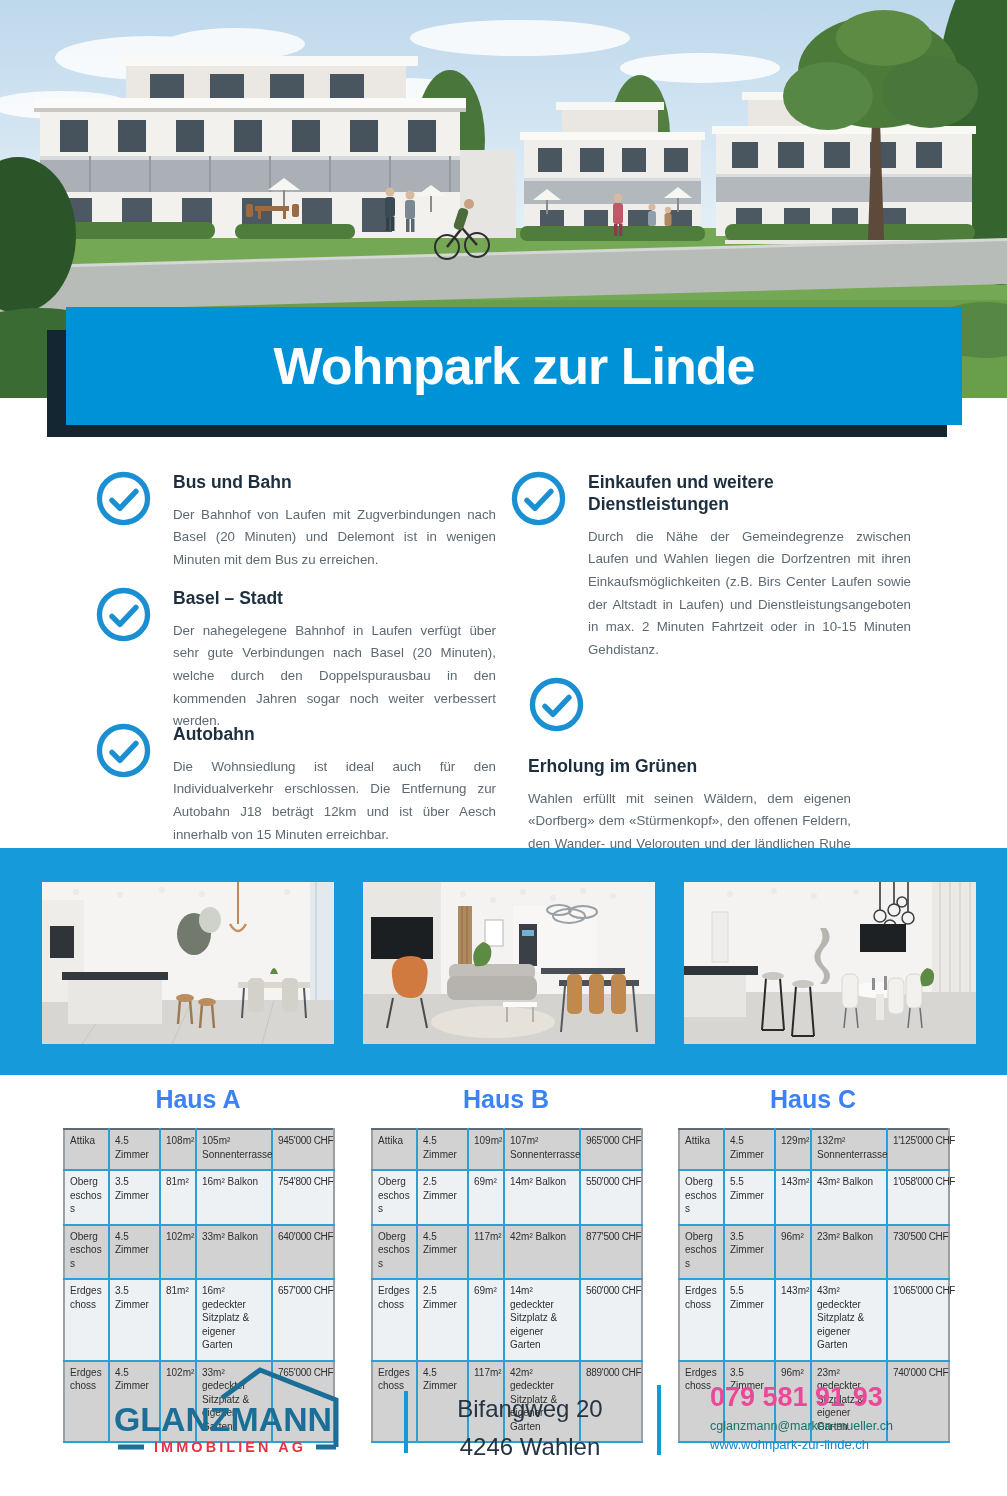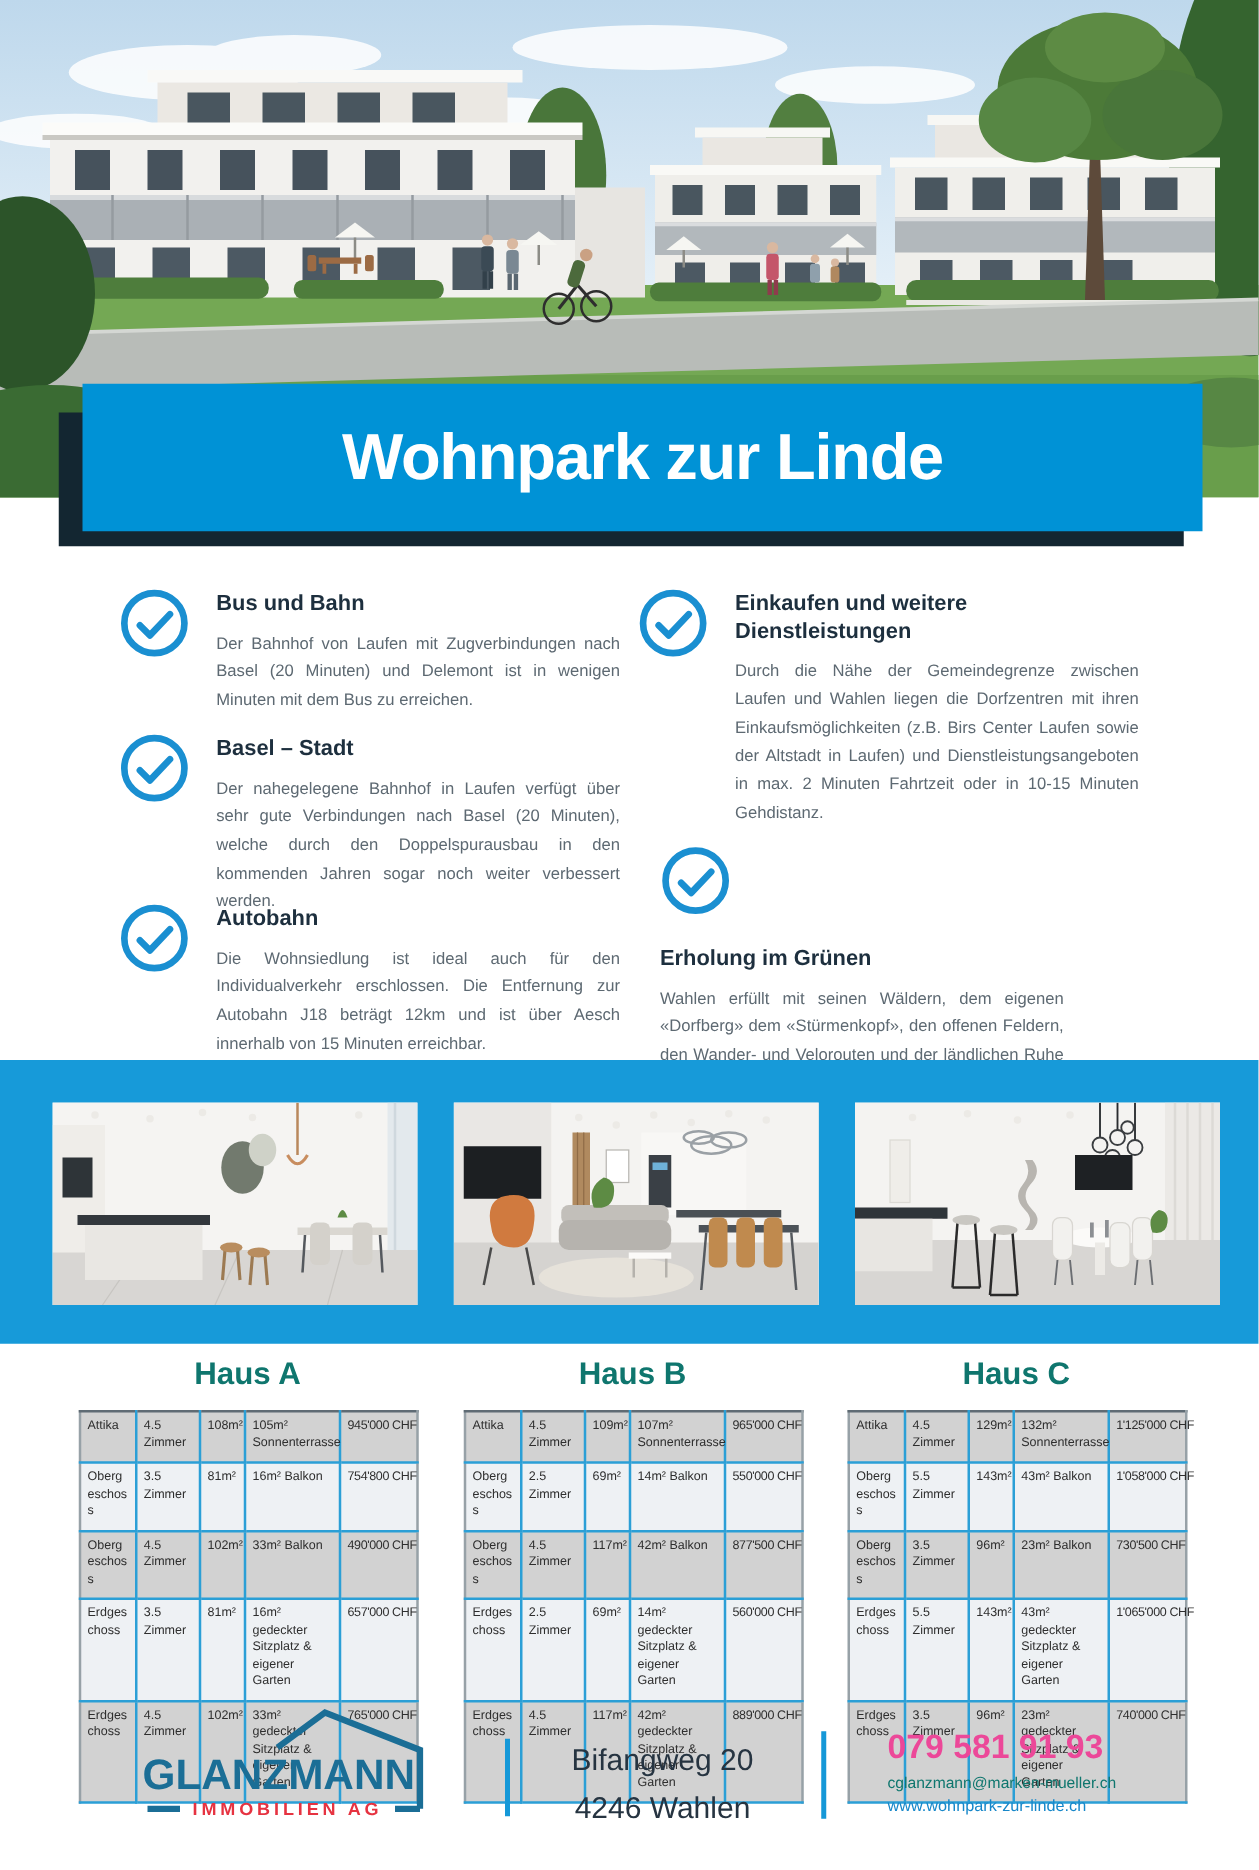--- a/index.html
+++ b/index.html
@@ -24,21 +24,21 @@
   .feature h3.narrow{width:235px;}
   .feature p{margin:0;font-size:13.3px;color:#5d6972;line-height:1.7;text-align:justify;}
 
   
   .photo-band{position:absolute;left:0;top:848px;width:1007px;height:227px;background:#179ad9;}
   .photo{position:absolute;top:34px;width:292px;height:162px;background:#f4f3f1;overflow:hidden;}
   .photo svg{display:block;}
 
   
   .house{position:absolute;top:1085px;width:270px;}
-  .house h2{margin:0 0 14px 0;text-align:center;font-size:25px;font-weight:700;color:#0f766e;}
+  .house h2{margin:0 0 14px 0;text-align:center;font-size:25px;font-weight:700;color:#3b82f6;}
   table.house-table{border-collapse:collapse;table-layout:fixed;width:270px;}
   table.house-table td{border:2px solid #2b9fd6;font-size:10px;color:#2e2e2e;
        padding:4px 5px 8px 5px;vertical-align:top;line-height:1.35;}
   table.house-table tr:nth-child(odd) td{background:#d2d2d2;}
   table.house-table tr:nth-child(even) td{background:#eef1f4;}
   table.house-table tr:first-child td{border-top:2px solid #5f6b74;}
   table.house-table td:first-child{border-left:2px solid #97a1a7;}
   table.house-table td:last-child{border-right:2px solid #97a1a7;}
   td.c0{word-break:break-all;}
   td.c4{white-space:nowrap;font-size:9.4px;letter-spacing:-0.3px;padding-left:4px;padding-right:2px;}
@@ -531,21 +531,21 @@
             <td class="c1">3.5 Zimmer</td>
             <td class="c2">81m²</td>
             <td class="c3">16m² Balkon</td>
             <td class="c4">754'800 CHF</td>
           </tr>
           <tr>
             <td class="c0">Obergeschoss</td>
             <td class="c1">4.5 Zimmer</td>
             <td class="c2">102m²</td>
             <td class="c3">33m² Balkon</td>
-            <td class="c4">490'000 CHF</td>
+            <td class="c4">640'000 CHF</td>
           </tr>
           <tr>
             <td class="c0">Erdgeschoss</td>
             <td class="c1">3.5 Zimmer</td>
             <td class="c2">81m²</td>
             <td class="c3">16m² gedeckter Sitzplatz &amp; eigener Garten</td>
             <td class="c4">657'000 CHF</td>
           </tr>
           <tr>
             <td class="c0">Erdgeschoss</td>

